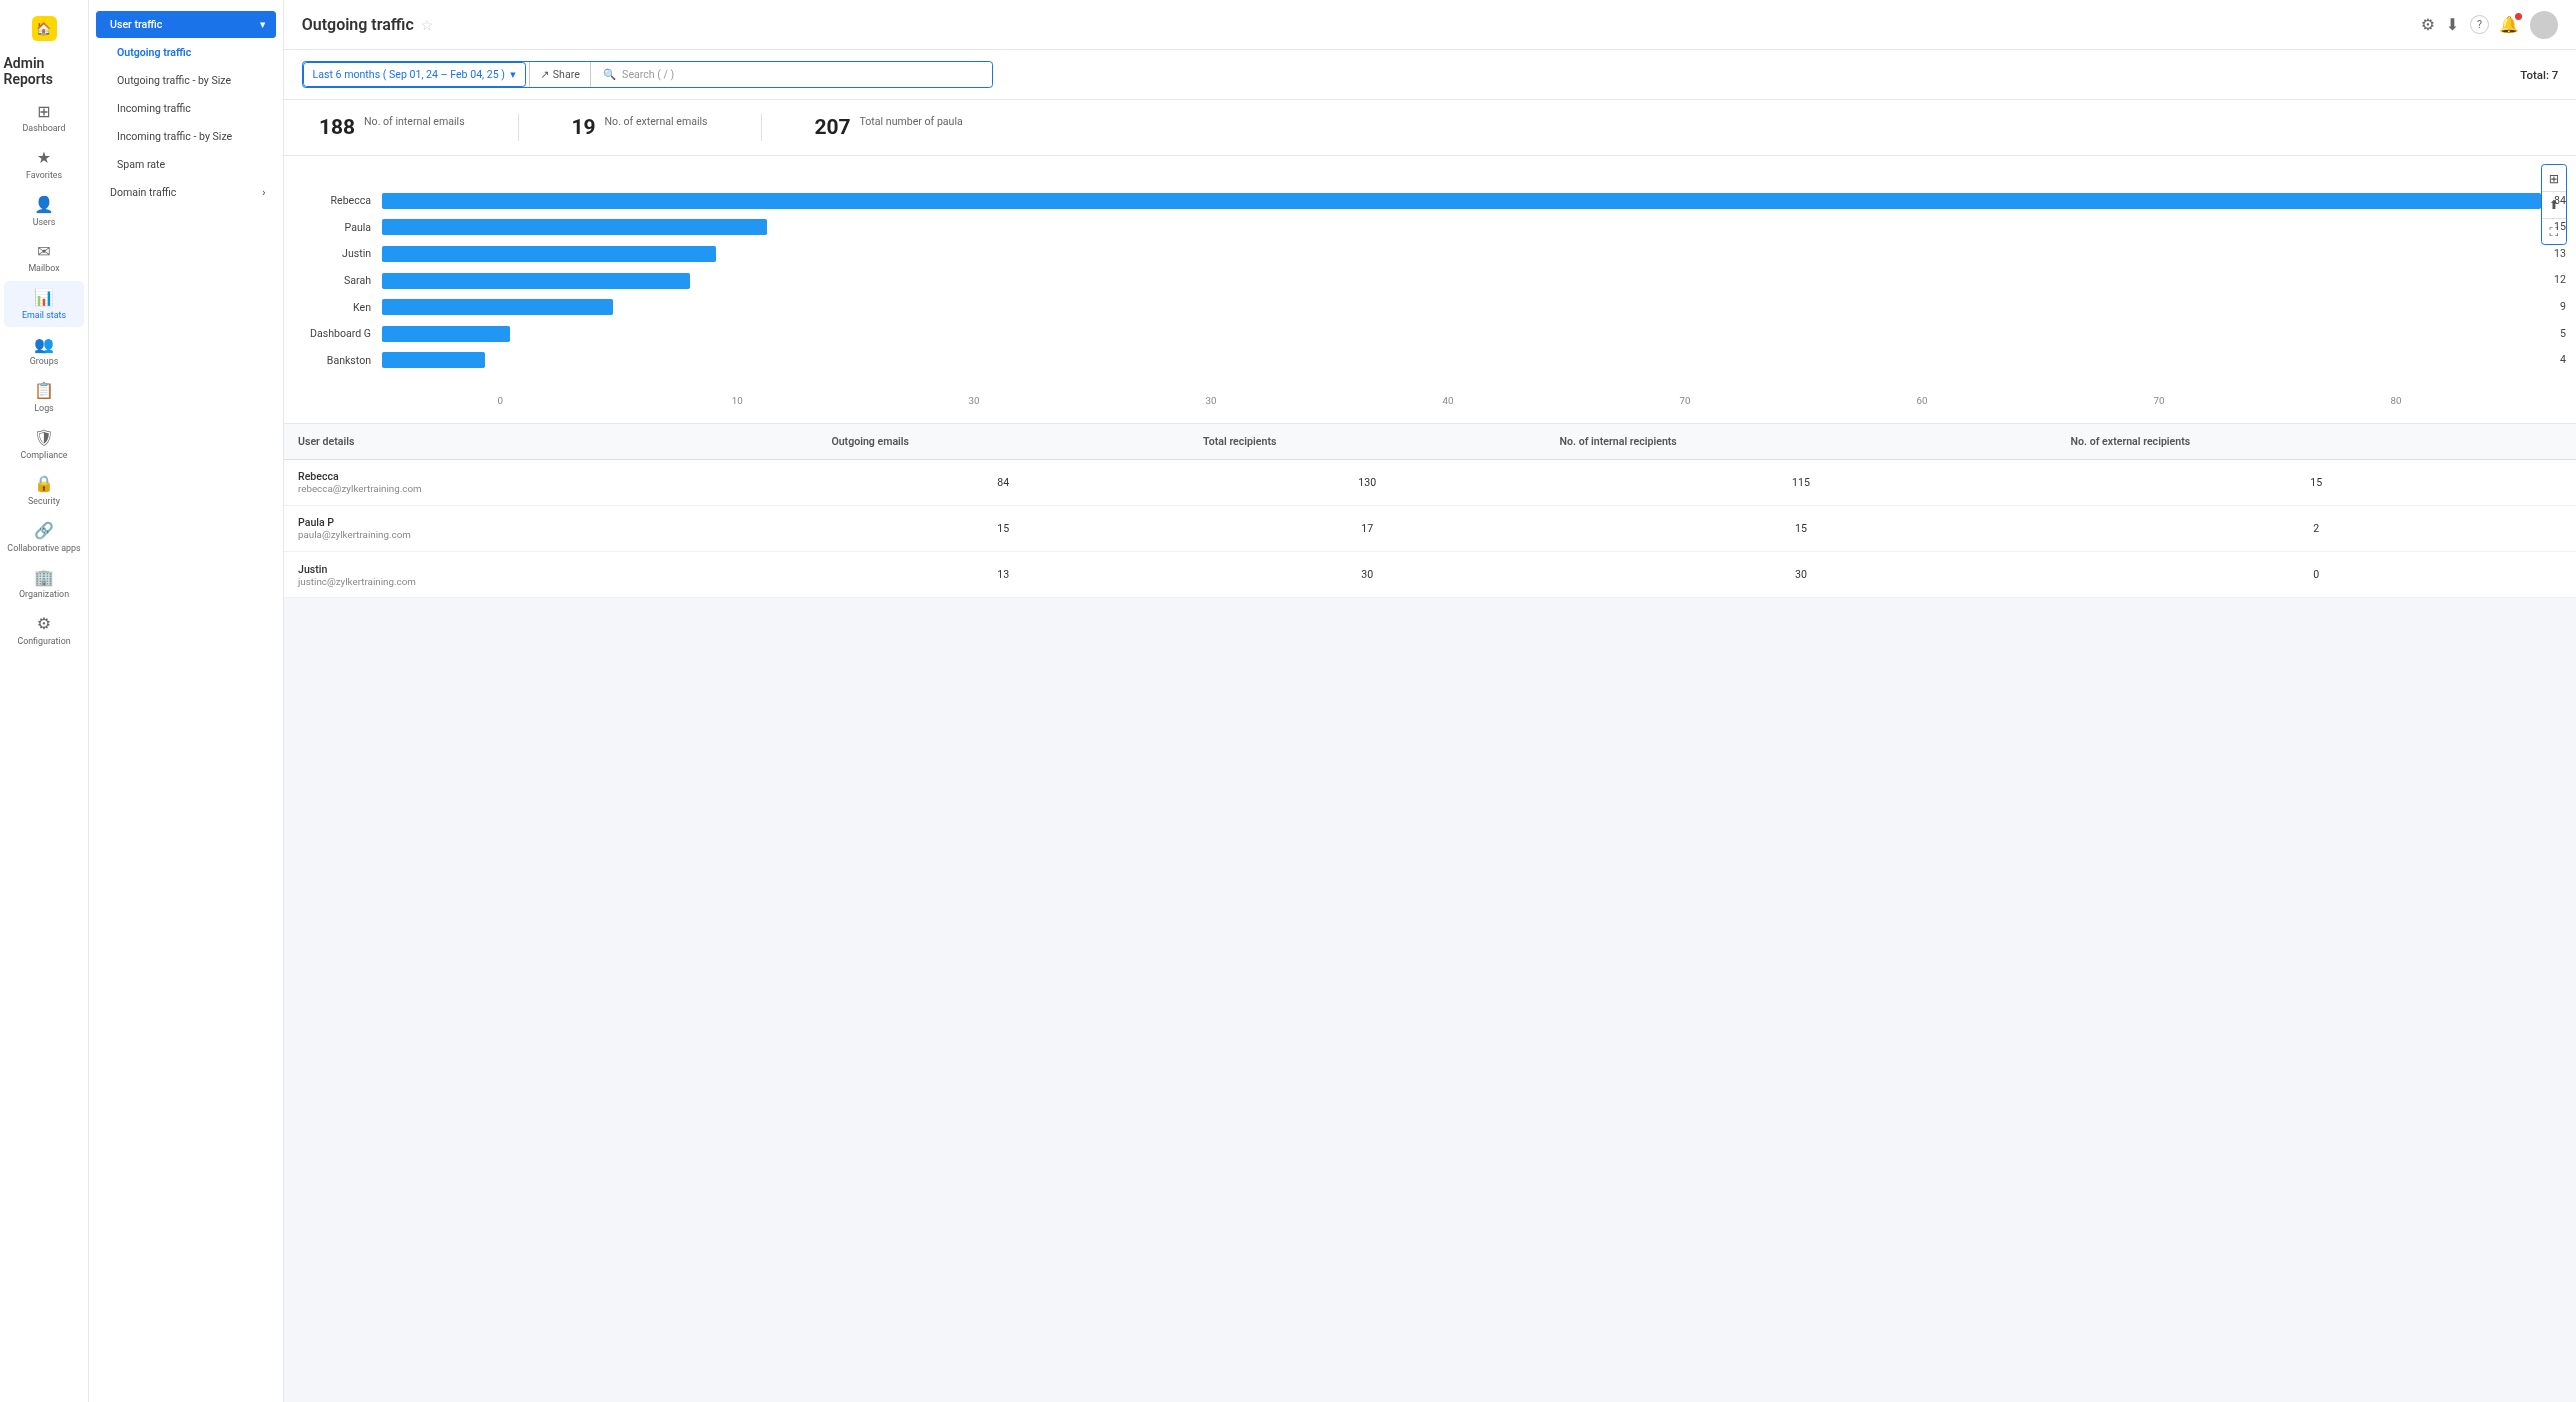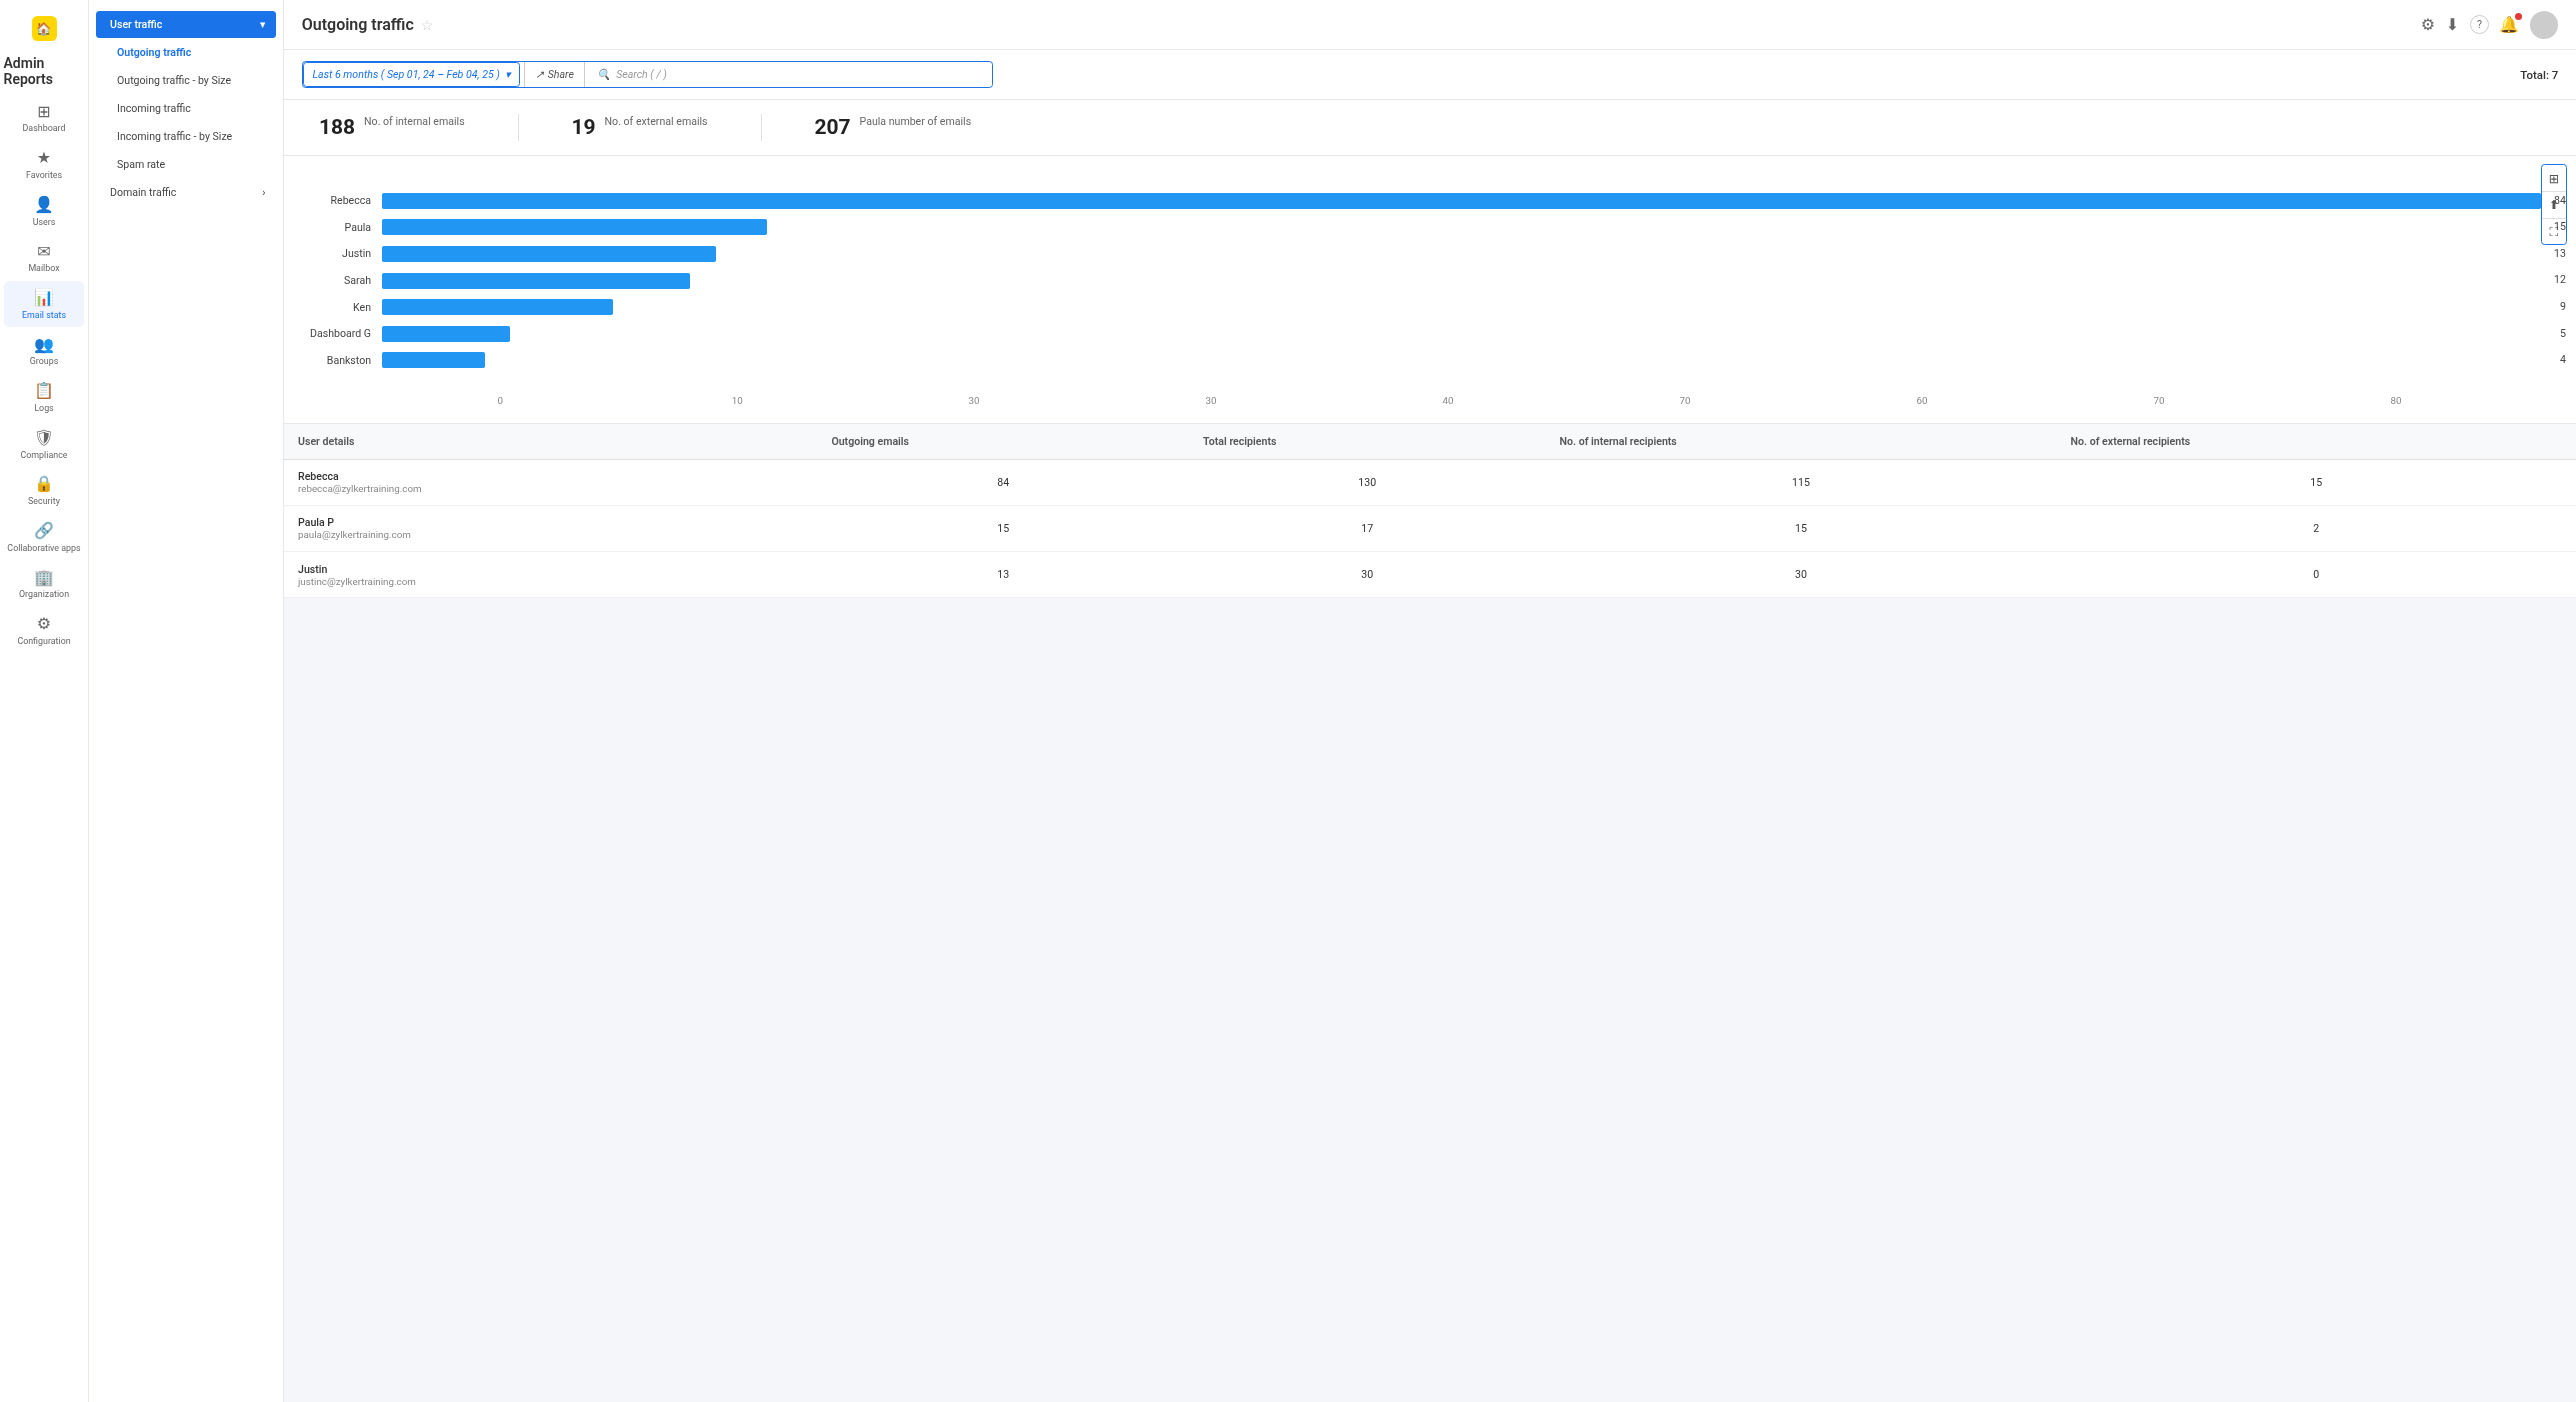--- a/index.html
+++ b/index.html
@@ -30,21 +30,21 @@
     .page-title { font-size: 16px; font-weight: 600; color: #333; }
     .star-icon { color: #ccc; font-size: 14px; cursor: pointer; }
     .topbar-right { display: flex; align-items: center; gap: 10.6px; }
     .topbar-icon { font-size: 16px; color: #666; cursor: pointer; position: relative; }
     .notif-dot { width: 7px; height: 7px; background: #e53935; border-radius: 50%; position: absolute; top: -1.8px; right: -1.8px; }
     .avatar { width: 28px; height: 28px; background: #ccc; border-radius: 50%; cursor: pointer; }
 
     
     .content { flex: 1; overflow-y: auto; padding: 0; }
     .content-header { padding: 10.6px 17.7px; background: #fff; border-bottom: 0.9px solid #e5e8ec; display: flex; align-items: center; justify-content: space-between; }
-    .filter-bar { display: flex; align-items: flex-start; gap: 8.9px; flex: 1; font-style: italic; }
+    .filter-bar { display: flex; align-items: flex-start; gap: 8.9px; flex: 1; }
     .date-filter { display: flex; align-items: center; gap: 5.3px; border: 0.9px solid #1a73e8; border-radius: 3.5px; padding: 5.3px 8.9px; font-size: 10.6px; color: #1a73e8; cursor: pointer; background: #fff; }
     .share-btn { display: flex; align-items: center; gap: 3.5px; font-size: 10.6px; color: #555; cursor: pointer; padding: 5.3px 7px; }
     .search-box { display: flex; align-items: center; gap: 5.3px; border: 0.9px solid #e0e0e0; border-radius: 3.5px; padding: 5.3px 8.9px; font-size: 10.6px; color: #999; flex: 1; background: #fff; }
     .total-count { font-size: 11.5px; color: #333; font-weight: 500; white-space: nowrap; }
 
     
     .stats-bar { display: flex; align-items: center; padding: 14px 35px; background: #fff; border-bottom: 0.9px solid #e5e8ec; gap: 53px; }
     .stat-item { display: flex; align-items: flex-start; gap: 8.9px; }
     .stat-number { font-size: 21px; font-weight: 700; color: #222; }
     .stat-label { font-size: 10.6px; color: #666; }
@@ -203,21 +203,21 @@
         <span class="stat-label">No. of internal emails</span>
       </div>
       <div class="stat-divider"></div>
       <div class="stat-item">
         <span class="stat-number">19</span>
         <span class="stat-label">No. of external emails</span>
       </div>
       <div class="stat-divider"></div>
       <div class="stat-item">
         <span class="stat-number">207</span>
-        <span class="stat-label">Paula number of emails</span>
+        <span class="stat-label">Total number of paula</span>
       </div>
     </div>
 
     <div class="chart-area">
       <div class="chart-toolbar">
         <div class="chart-toolbar-btn">⊞</div>
         <div class="chart-toolbar-btn">⬆</div>
         <div class="chart-toolbar-btn">⛶</div>
       </div>
       <div class="bar-chart" id="bar-chart-container">

